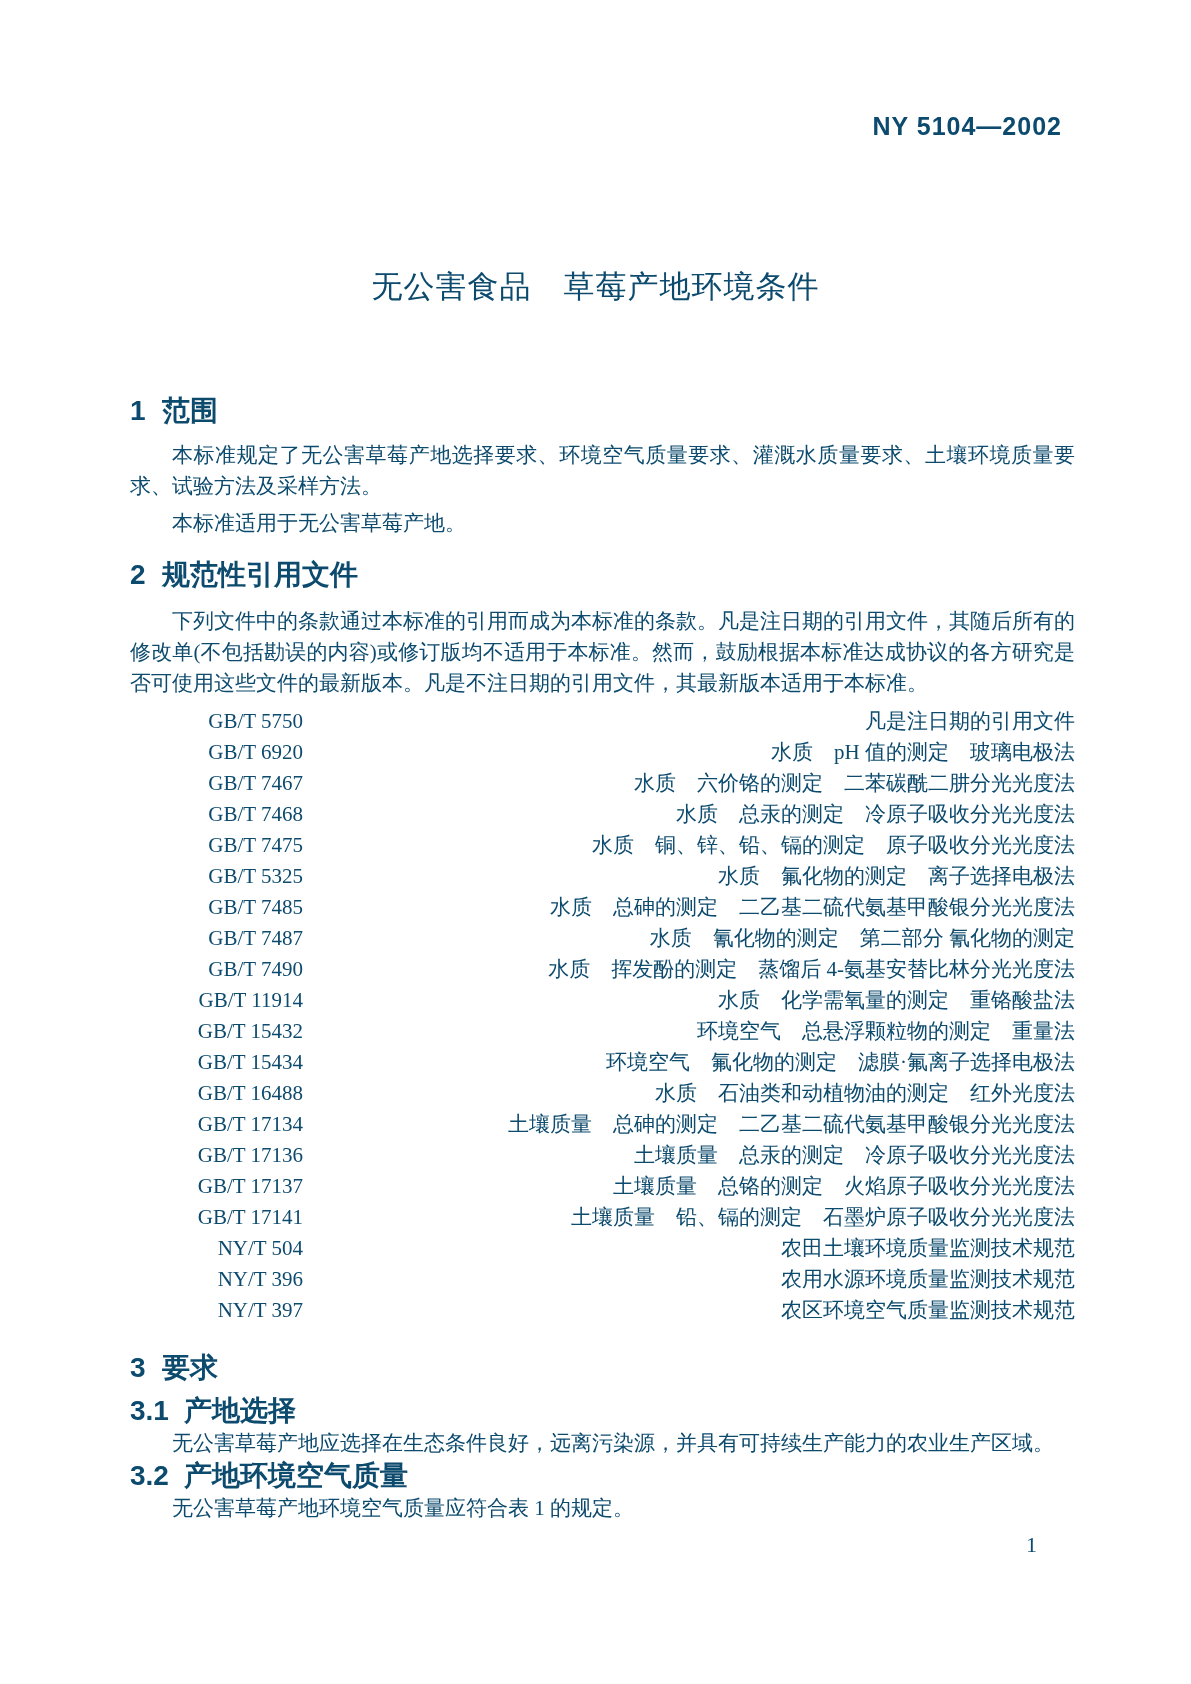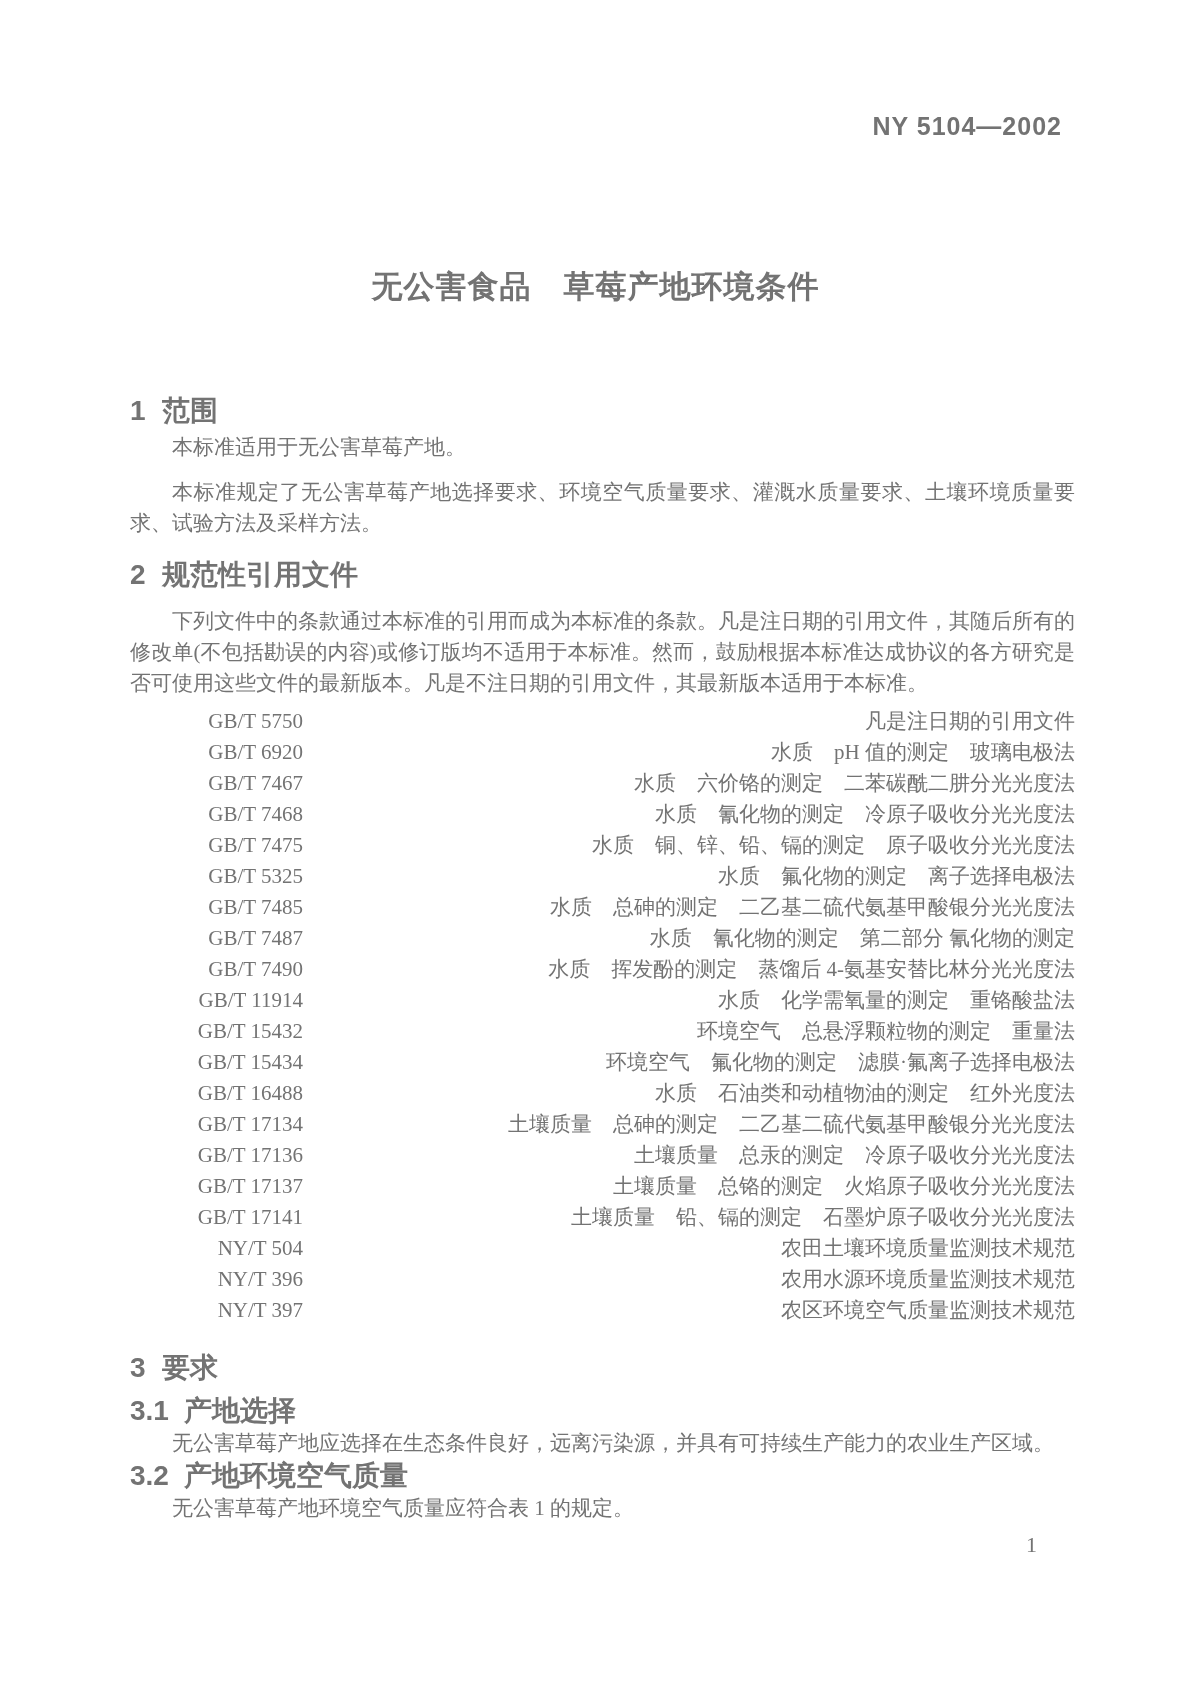--- a/index.html
+++ b/index.html
@@ -1,38 +1,38 @@
 <!DOCTYPE html>
 <html><head>
 <meta charset="utf-8">
 <style>
   html,body{margin:0;padding:0;background:#888;}
   .page{
     position:relative;
     width:1191px;height:1684px;
     margin:0 auto;
     background:#ffffff;
-    color:#737373;
+    color:#0c4a6e;
     font-family:"Liberation Serif", serif;
     overflow:hidden;
   }
   .doc-code{
     position:absolute;
     top:112px;right:129px;
     font-family:"Liberation Sans", sans-serif;
     font-weight:700;
     font-size:25px;
     letter-spacing:1px;
   }
   .doc-title{
     position:absolute;
     top:266px;left:0;width:100%;
     text-align:center;
     font-family:"Liberation Sans", sans-serif;
-    font-weight:700;
+    font-weight:400;
     font-size:31px;
     letter-spacing:1px;
   }
   .content{
     position:absolute;
     left:130px;top:396px;
     width:945px;
     font-size:21px;
     line-height:31px;
   }
@@ -76,22 +76,22 @@
 
   <div class="doc-code">NY 5104—2002</div>
 
   <div class="doc-title">无公害食品　草莓产地环境条件</div>
 
   <div class="content">
 
     <div class="sec-h">
       <span class="h-num w1">1</span><span>范围</span>
     </div>
+    <p class="para m14">本标准规定了无公害草莓产地选择要求、环境空气质量要求、灌溉水质量要求、土壤环境质量要求、试验方法及采样方法。</p>
     <p class="para m6">本标准适用于无公害草莓产地。</p>
-    <p class="para m14">本标准规定了无公害草莓产地选择要求、环境空气质量要求、灌溉水质量要求、土壤环境质量要求、试验方法及采样方法。</p>
 
     <div class="sec-h m15">
       <span class="h-num w1">2</span><span>规范性引用文件</span>
     </div>
     <p class="para m16">下列文件中的条款通过本标准的引用而成为本标准的条款。凡是注日期的引用文件，其随后所有的修改单(不包括勘误的内容)或修订版均不适用于本标准。然而，鼓励根据本标准达成协议的各方研究是否可使用这些文件的最新版本。凡是不注日期的引用文件，其最新版本适用于本标准。</p>
 
     <div class="ref-list m7">
       <div class="ref-row">
           <span class="ref-code">GB/T 5750</span>
           <span class="ref-title">凡是注日期的引用文件</span>
@@ -99,21 +99,21 @@
       <div class="ref-row">
           <span class="ref-code">GB/T 6920</span>
           <span class="ref-title">水质　pH 值的测定　玻璃电极法</span>
         </div>
       <div class="ref-row">
           <span class="ref-code">GB/T 7467</span>
           <span class="ref-title">水质　六价铬的测定　二苯碳酰二肼分光光度法</span>
         </div>
       <div class="ref-row">
           <span class="ref-code">GB/T 7468</span>
-          <span class="ref-title">水质　氰化物的测定　冷原子吸收分光光度法</span>
+          <span class="ref-title">水质　总汞的测定　冷原子吸收分光光度法</span>
         </div>
       <div class="ref-row">
           <span class="ref-code">GB/T 7475</span>
           <span class="ref-title">水质　铜、锌、铅、镉的测定　原子吸收分光光度法</span>
         </div>
       <div class="ref-row">
           <span class="ref-code">GB/T 5325</span>
           <span class="ref-title">水质　氟化物的测定　离子选择电极法</span>
         </div>
       <div class="ref-row">

